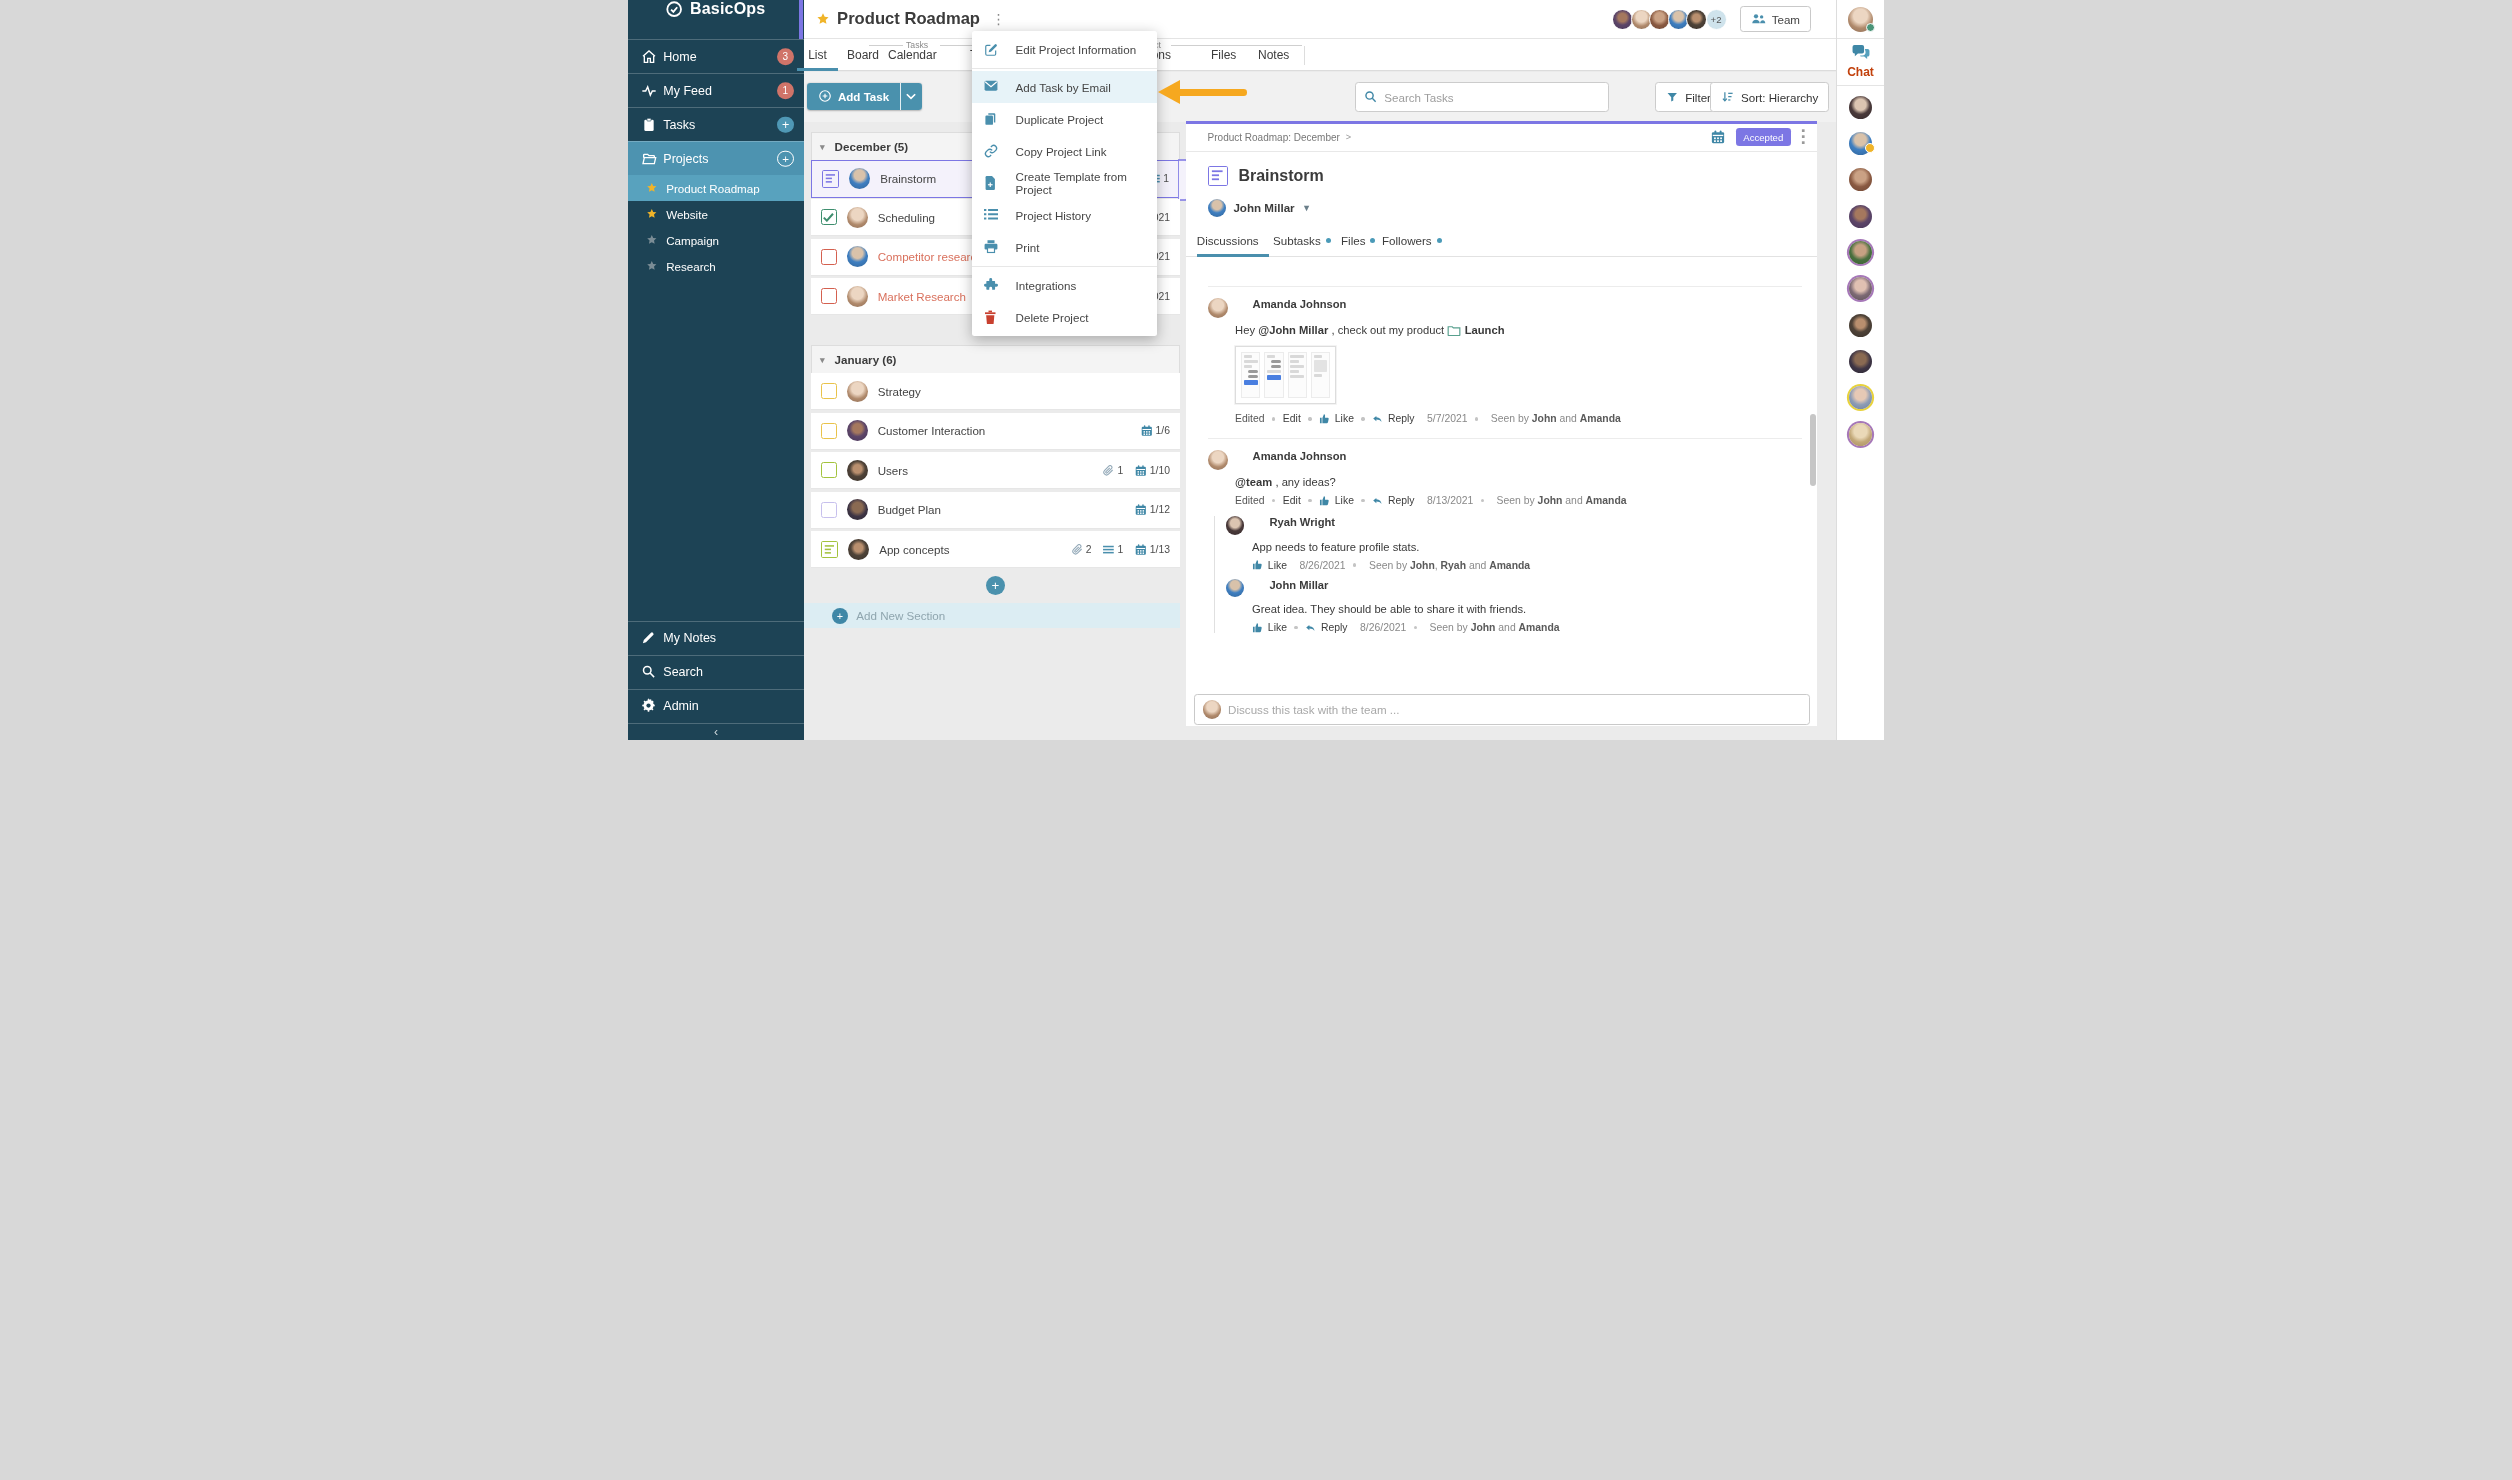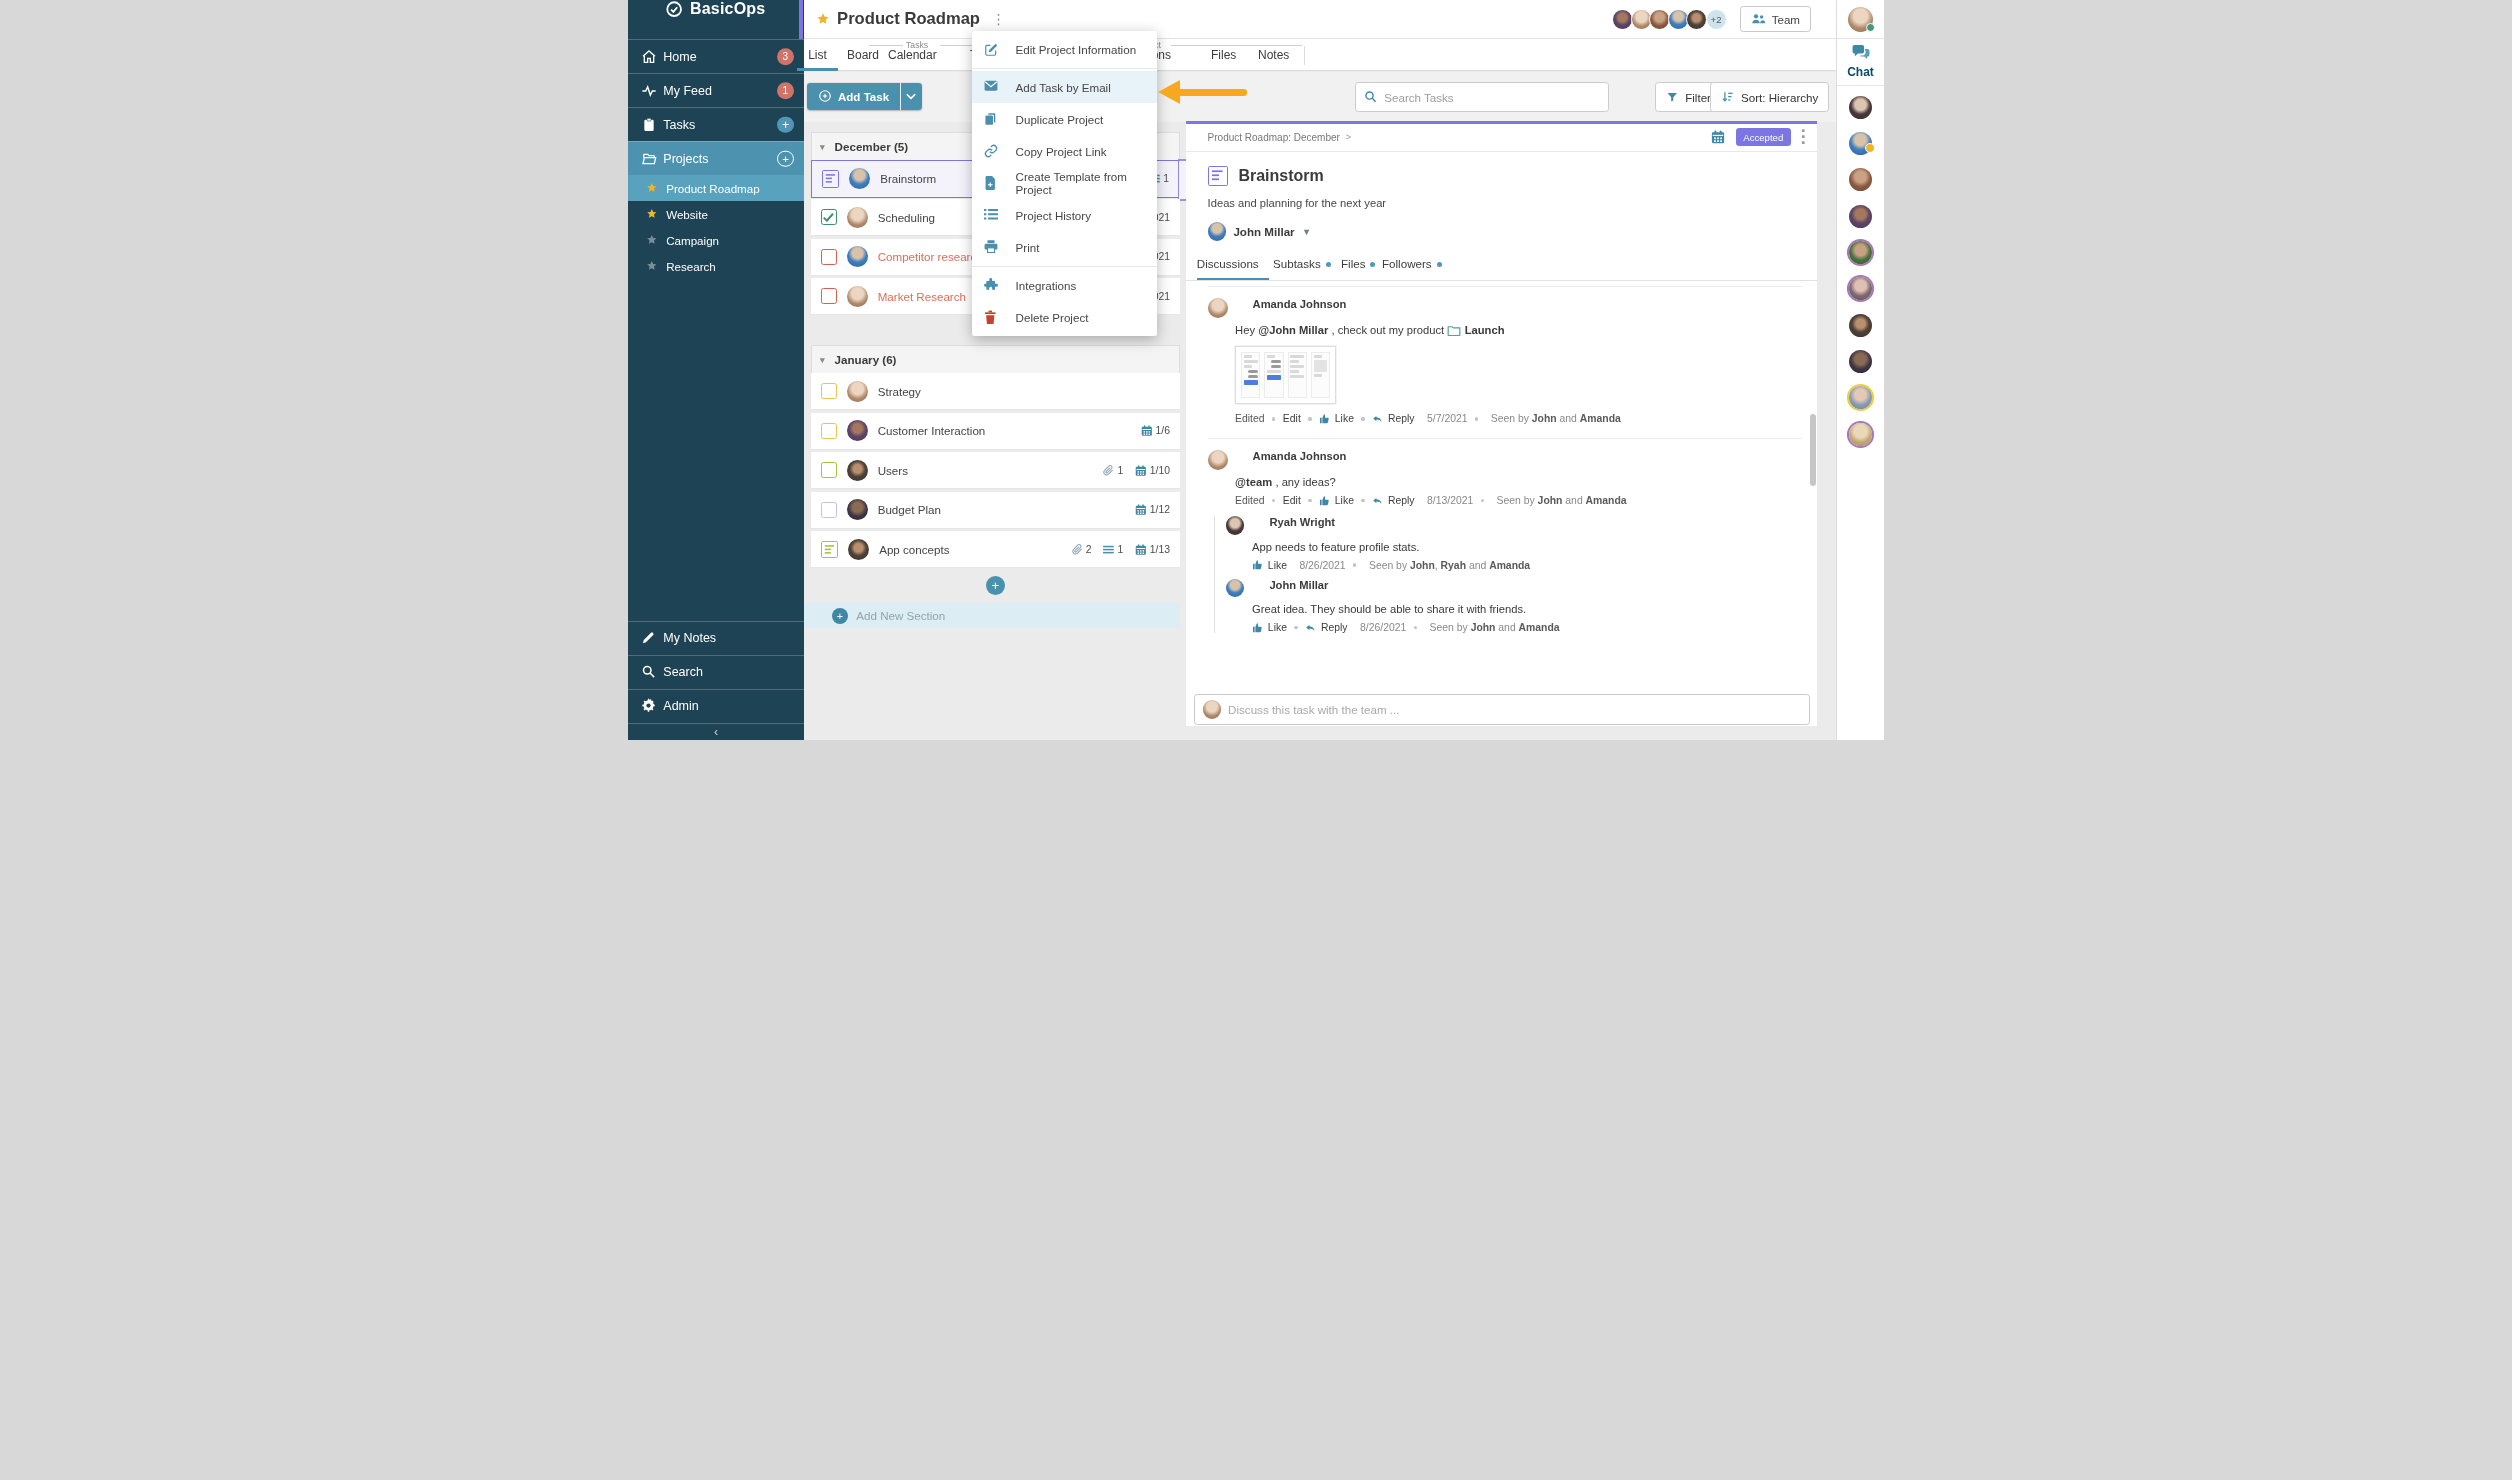--- a/index.html
+++ b/index.html
@@ -138,21 +138,21 @@
   .composer input::placeholder { color:#a8a8a8; }
   .scrollthumb { position:absolute; left:1182px; top:414px; width:5.8px; height:72px; background:#c6c6c6; border-radius:3.3px; z-index:3; }
 
   
   .chatbar { position:absolute; right:0; top:0; width:48px; height:740px; background:#fff; border-left:0.8px solid #ddd; z-index:2; }
   .chat-user { position:relative; width:25px; height:25px; margin:6.7px auto 0; }
   .sdot { position:absolute; width:9.2px; height:9.2px; border-radius:50%; border:1.2px solid #fff; }
   .sdot.grn { background:#4a9478; right:-1.7px; bottom:-0.8px; }
   .sdot.org { background:#f0b429; right:-3.3px; bottom:1.7px; width:10px; height:10px; }
   .chat-head { border-top:0.8px solid #e4e4e4; border-bottom:0.8px solid #e4e4e4; margin-top:6.7px; padding:5px 0 5.8px; text-align:center; }
-  .chat-label { font-size:12px; font-weight:bold; color:#0c4a6e; margin-top:1.7px; }
+  .chat-label { font-size:12px; font-weight:bold; color:#c2410c; margin-top:1.7px; }
   .chat-list { padding-top:10px; display:flex; flex-direction:column; align-items:center; gap:13.3px; }
   .chat-list .av { width:23px; height:23px; position:relative; cursor:pointer; }
 
   
   .menu { position:absolute; left:344px; top:31px; width:185px; background:#fff; border-radius:2.5px; box-shadow:0 3.3px 13.3px rgba(0,0,0,.28); padding:2.5px 0; z-index:20; }
   .mi { height:32px; display:flex; align-items:center; gap:18px; padding:0 11.6px; font-size:11.6px; color:#454545; cursor:pointer; }
   .mi.hl { background:#e7f3f8; }
   .mi .mico { width:14px; height:14px; flex:0 0 14px; color:#4a8fad; }
   .mi .mico.red { color:#c8402f; }
   .mdivider { height:0.8px; background:#e7e7e7; margin:2.5px 0; }
@@ -647,21 +647,20 @@
     <div class="ptitle-row">
       <span class="docic doc-purple" style="width:20px;height:20px;flex-basis:20px;">
         <svg width="12.5" height="12.5" viewBox="0 0 14 14" stroke="currentColor" stroke-width="2" fill="none">
             <line x1="1" y1="2.5" x2="13" y2="2.5"></line>
             <line x1="1" y1="7" x2="9" y2="7"></line>
             <line x1="1" y1="11.5" x2="9" y2="11.5"></line>
           </svg>
       </span>
       <span class="ptitle">Brainstorm</span>
     </div>
-    <div class="pdesc">Ideas and planning for the next year</div>
     <div class="assignee-row">
       <span class="av av-sm a-john"></span>
       <span class="assignee-name">John Millar</span>
       <span class="dchev">▼</span>
     </div>
     <div class="ptabs">
       <span class="ptab" style="left:10.8px;">
           <span>Discussions</span>
         </span>
       <span class="ptab" style="left:87px;">

